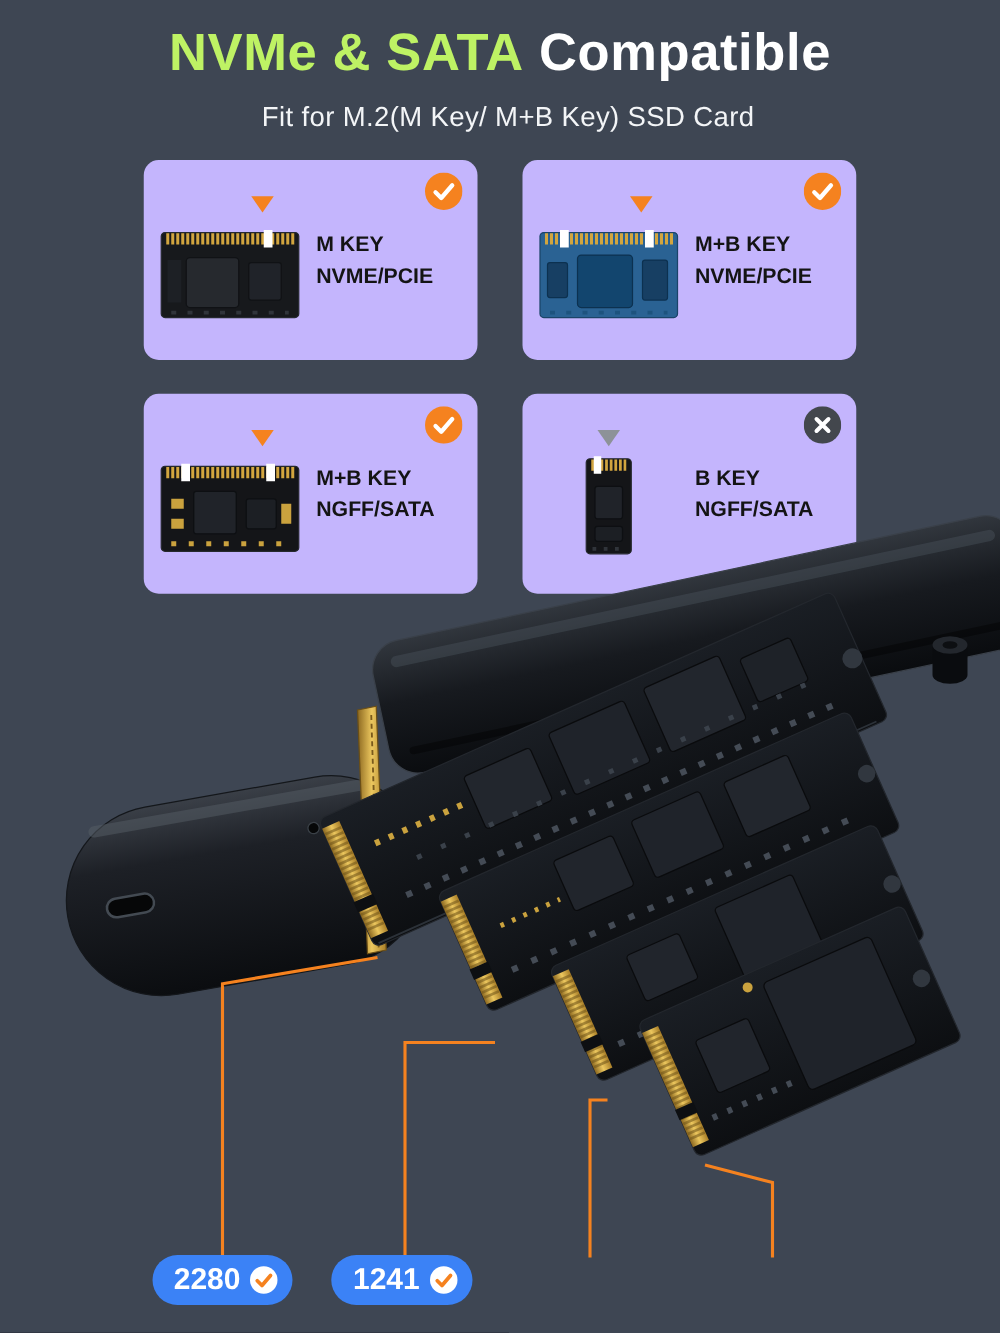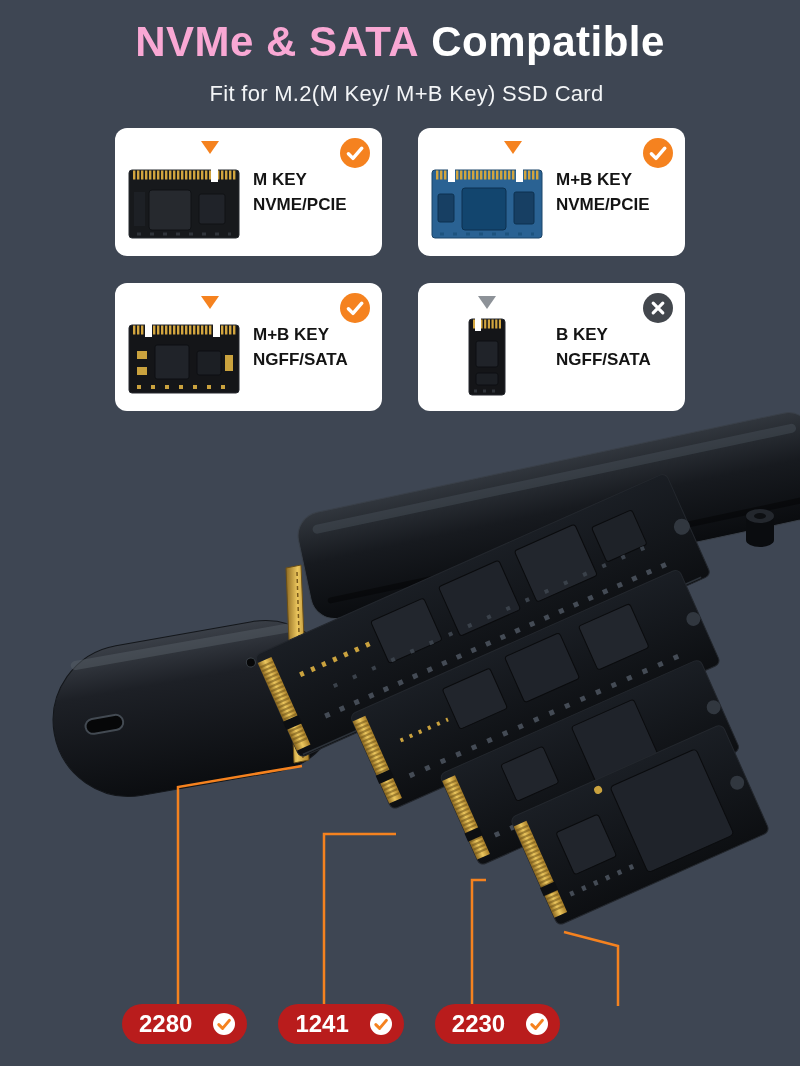--- a/index.html
+++ b/index.html
@@ -2,44 +2,44 @@
 <html><head>
 <meta charset="utf-8">
 <style>
   * { margin:0; padding:0; box-sizing:border-box; }
   body { font-family:"Liberation Sans", sans-serif; background:#20252d; }
   .page { position:relative; width:800px; height:1066px; background:#3e4653; overflow:hidden; margin:0 auto; }
 
   
   .hero { position:absolute; top:0; left:0; width:100%; text-align:center; }
   .title { margin-top:18px; font-size:42px; font-weight:bold; color:#ffffff; letter-spacing:.5px; }
-  .title .hl { color:#f9a8d4; margin-right:12px; }
+  .title .hl { color:#bef264; margin-right:12px; }
   .subtitle { margin-top:15px; font-size:22px; color:#f3f5f7; font-weight:normal; letter-spacing:.3px;padding-left:13px; }
 
   
   .cards { position:absolute; top:128px; left:115px; width:570px;
            display:grid; grid-template-columns:267px 267px; gap:27px 36px; }
-  .card { position:relative; height:128px; background:#ffffff; border-radius:12px;
+  .card { position:relative; height:160px; background:#c4b5fd; border-radius:12px;
           display:flex; align-items:center; padding:10px 12px 10px 10px; }
   .card-media { position:relative; width:118px; height:106px; flex:0 0 auto; }
   .card-media svg { position:absolute; bottom:3px; left:0; }
   .pointer { position:absolute; top:2px; width:0; height:0;
              border-left:9px solid transparent; border-right:9px solid transparent;
              border-top:13px solid #f5821f; }
   .pointer.gray { border-top-color:#8d9298; }
   .card-text { margin-left:10px; font-weight:bold; color:#141414; font-size:17px; line-height:1.5; }
   .status { position:absolute; top:10px; right:12px; width:30px; height:30px; }
 
   
   .photo { position:absolute; top:410px; left:0; width:800px; height:600px; }
 
   
   .badges { position:absolute; top:1004px; left:122px; display:flex; gap:31px; }
-  .pill { height:40px; background:#b91c1c; border-radius:20px; display:flex; align-items:center;
-          gap:20px; padding:0 11px 0 17px; color:#ffffff; font-size:24px; font-weight:bold; }
+  .pill { height:40px; background:#3b82f6; border-radius:20px; display:flex; align-items:center;
+          gap:7px; padding:0 11px 0 17px; color:#ffffff; font-size:24px; font-weight:bold; }
   .pill-check { display:flex; align-items:center; }
 </style>
 </head>
 <body>
 
 <div class="page">
 
   <div class="hero">
     <h1 class="title"><span class="hl">NVMe &amp; SATA</span><span>Compatible</span></h1>
     <p class="subtitle">Fit for M.2(M Key/ M+B Key) SSD Card</p>
@@ -290,24 +290,15 @@
     </div>
     <div class="pill">
       <span>1241</span>
       <span class="pill-check">
         <svg viewBox="0 0 24 24" width="24" height="24">
             <circle cx="12" cy="12" r="11" fill="#ffffff"></circle>
             <path d="M6.8 12.6 L10.6 16.4 L17.4 8.4" fill="none" stroke="#f5821f" stroke-width="3" stroke-linecap="round" stroke-linejoin="round"></path>
           </svg>
       </span>
     </div>
-    <div class="pill">
-      <span>2230</span>
-      <span class="pill-check">
-        <svg viewBox="0 0 24 24" width="24" height="24">
-            <circle cx="12" cy="12" r="11" fill="#ffffff"></circle>
-            <path d="M6.8 12.6 L10.6 16.4 L17.4 8.4" fill="none" stroke="#f5821f" stroke-width="3" stroke-linecap="round" stroke-linejoin="round"></path>
-          </svg>
-      </span>
-    </div>
   </div>
 
 </div>
 
 </body></html>

